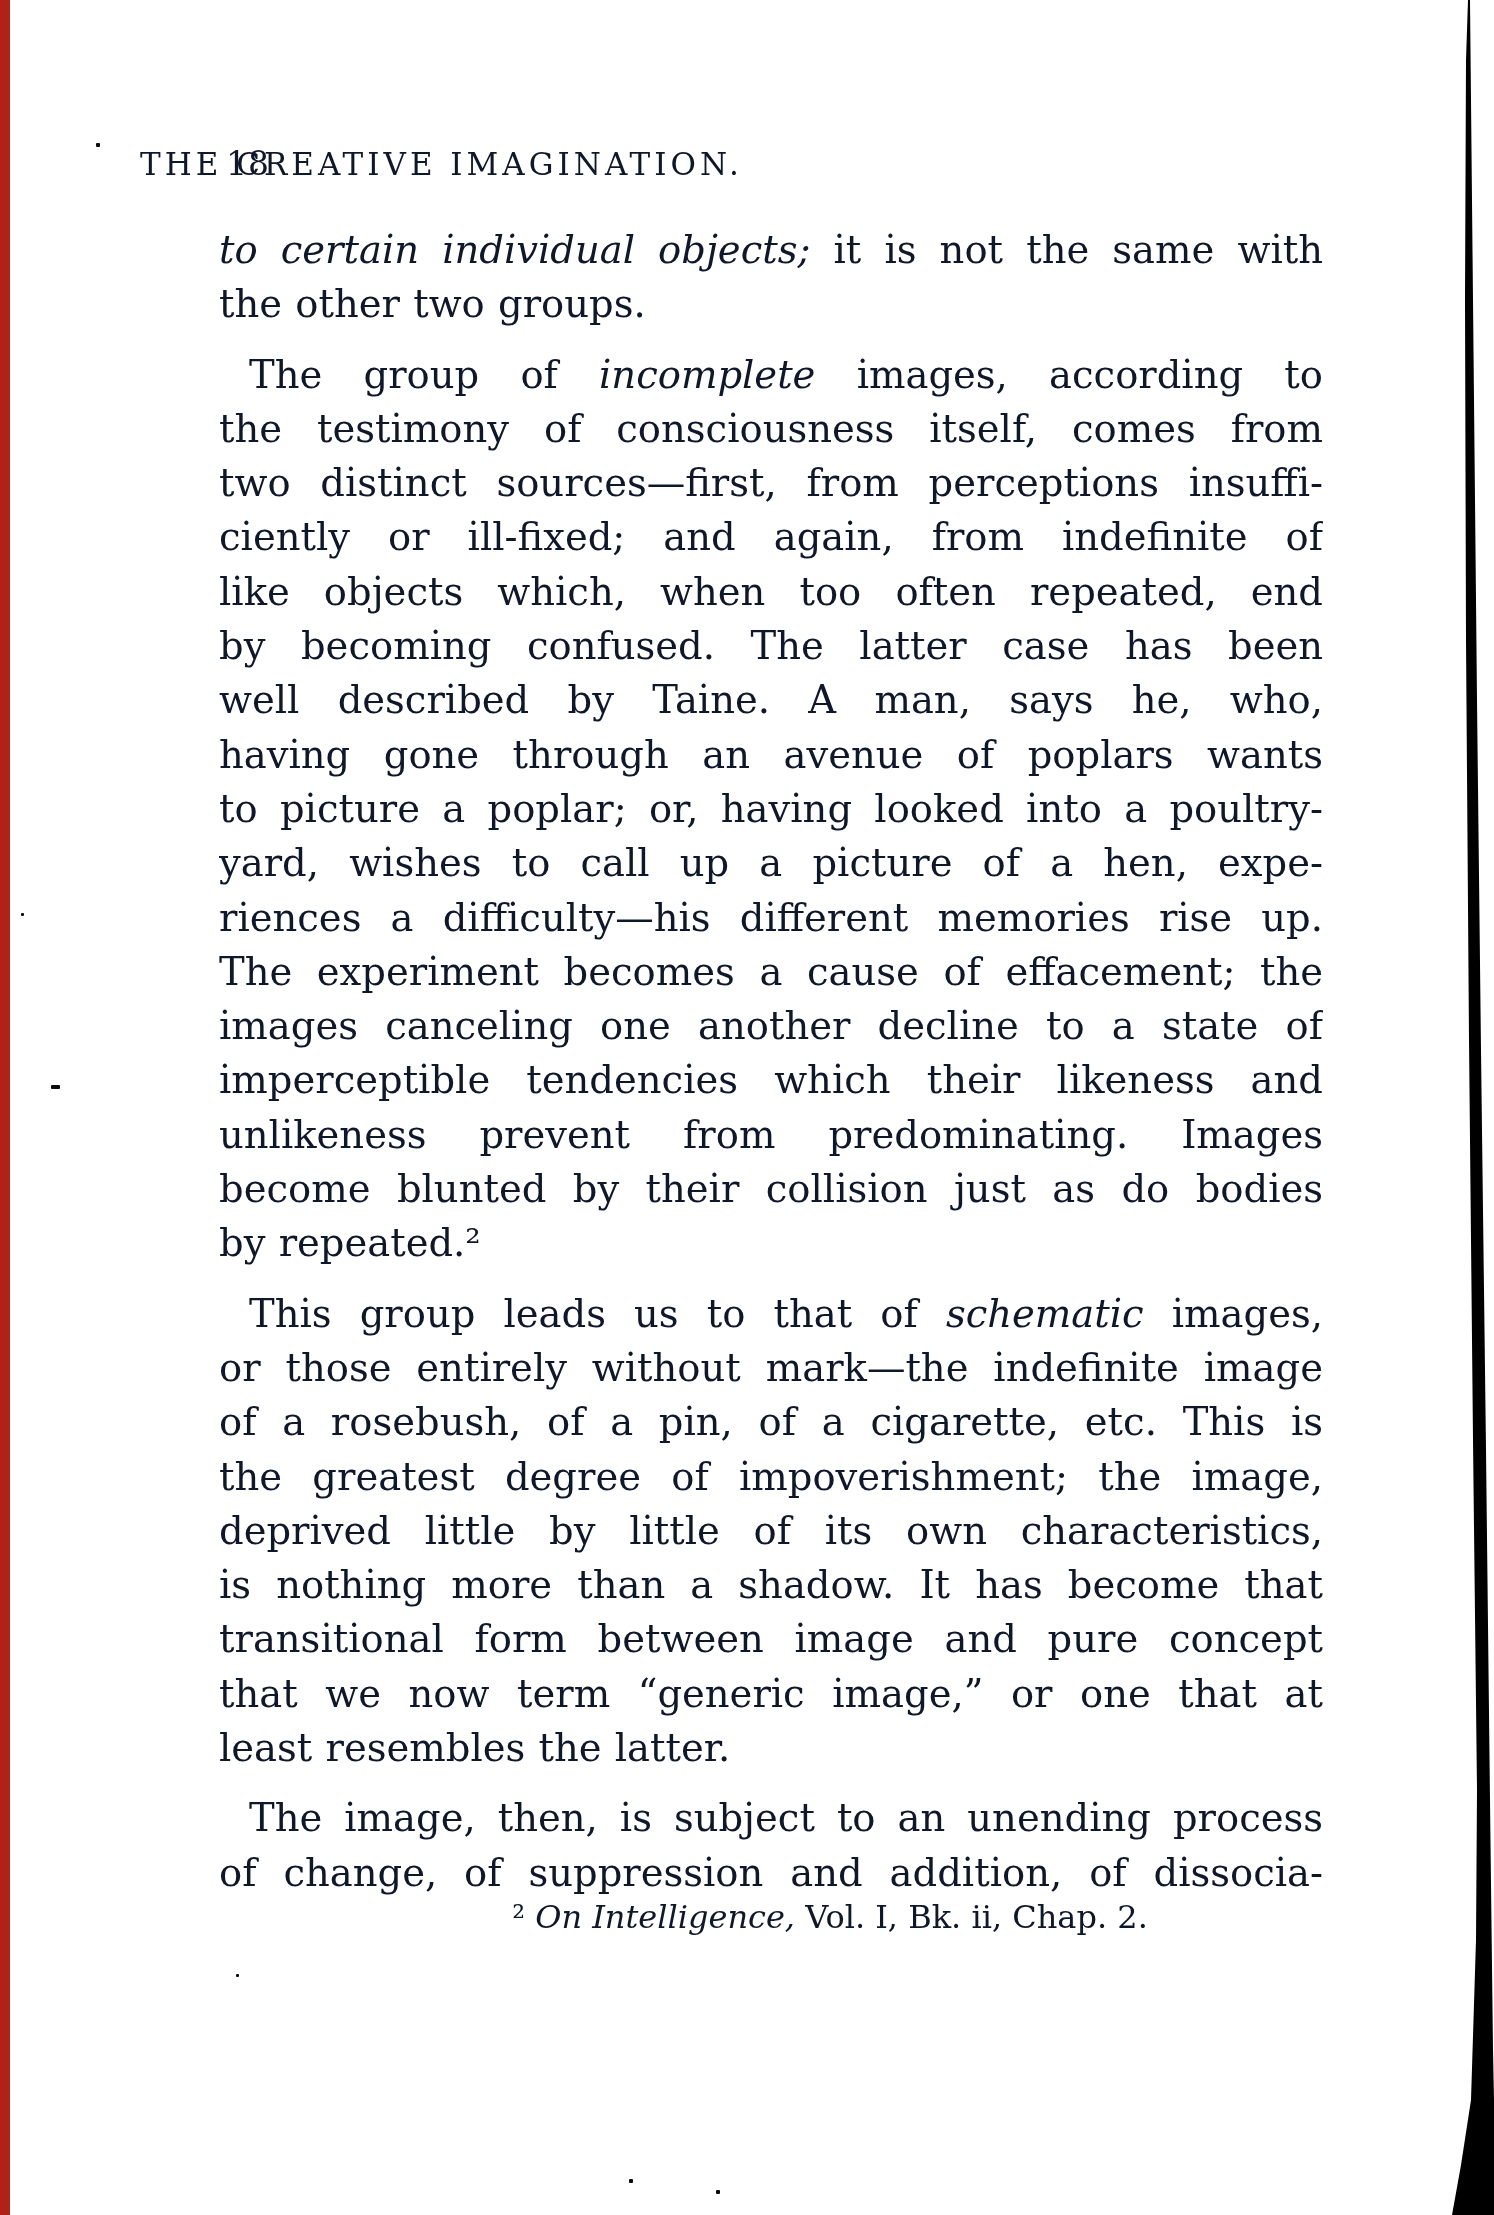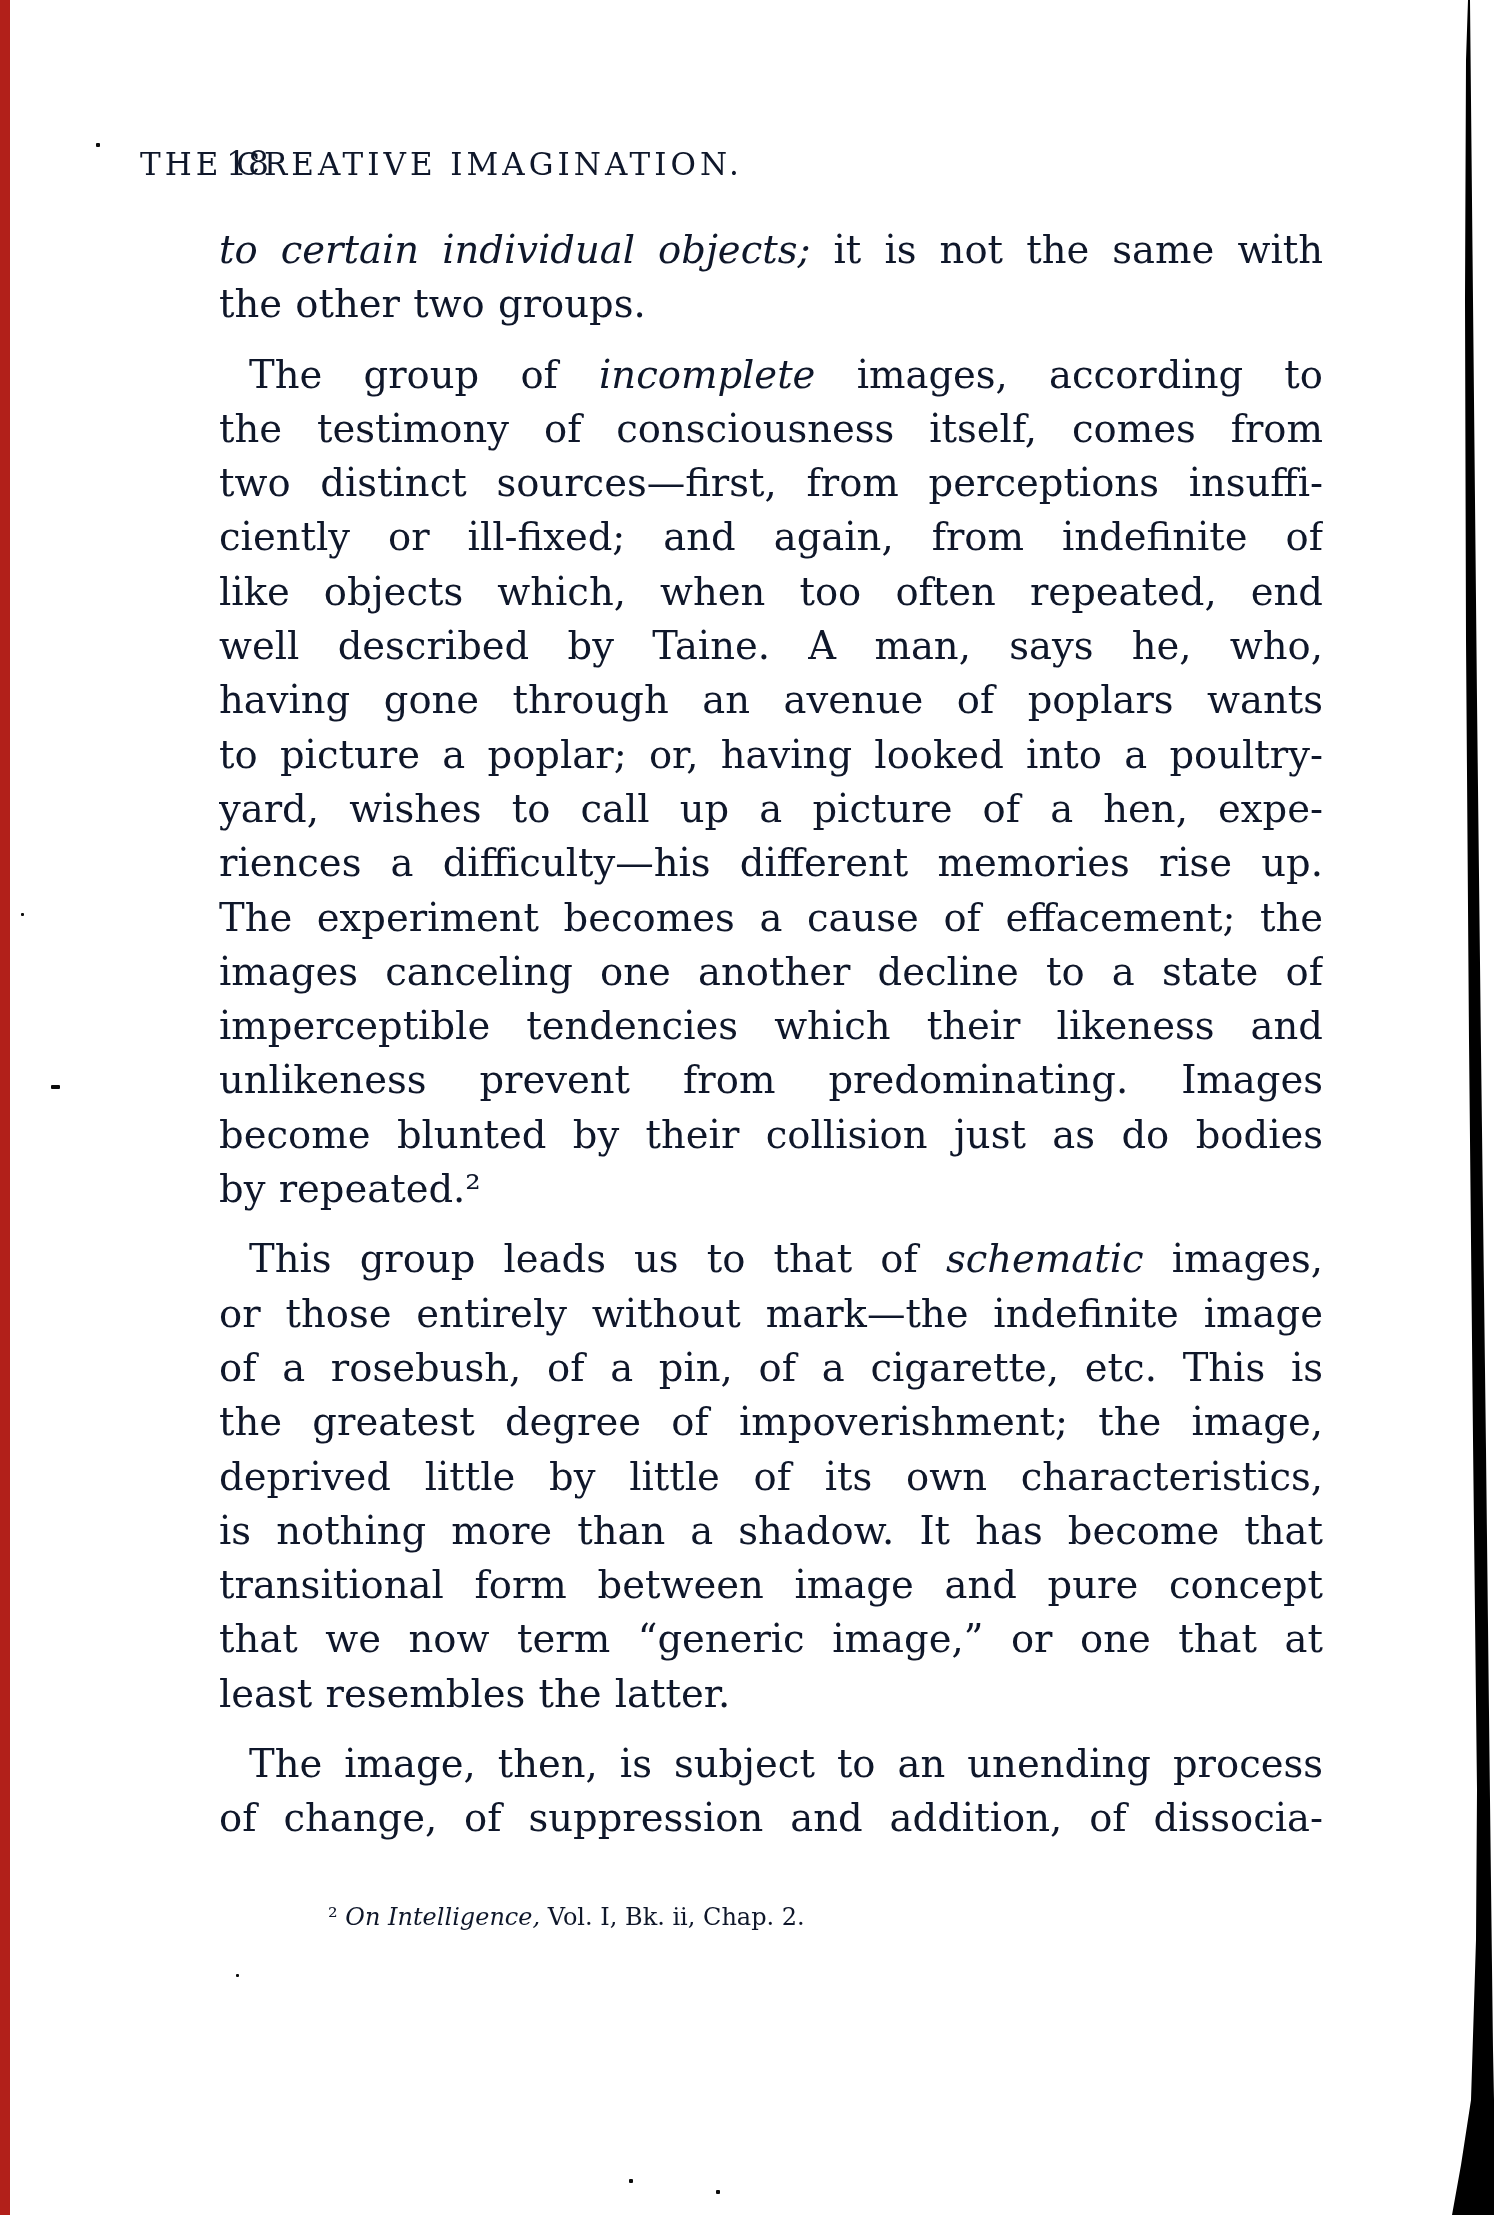--- a/index.html
+++ b/index.html
@@ -65,23 +65,24 @@
     text-align-last: justify;
   }
   .line.last { text-align-last: left; }
   .line.indent { text-indent: 30px; margin-top: 16px; }
   .line i { font-style: italic; }
   
   .footnote {
     position: absolute;
     left: 228px; top: 1896px;
     width: 1104px;
-    font-size: 24px;
+    font-size: 32px;
     line-height: 42px;
     text-indent: 100px;
+    text-align: center;
   }
   .footnote i { font-style: italic; }
 </style>
 </head>
 <body>
 
 <div class="page">
 
   <div class="red-stripe" style="background: rgb(178, 32, 26);"></div>
 
@@ -96,20 +97,21 @@
       <div class="para">
         <div class="line"><i>to certain individual objects;</i> it is not the same with</div>
         <div class="line last">the other two groups.</div>
       </div>
       <div class="para">
         <div class="line indent">The group of <i>incomplete</i> images, according to</div>
         <div class="line">the testimony of consciousness itself, comes from</div>
         <div class="line">two distinct sources—first, from perceptions insuffi-</div>
         <div class="line">ciently or ill-fixed; and again, from indefinite of</div>
         <div class="line">like objects which, when too often repeated, end</div>
+        <div class="line">by becoming confused.  The latter case has been</div>
         <div class="line">well described by Taine.  A man, says he, who,</div>
         <div class="line">having gone through an avenue of poplars wants</div>
         <div class="line">to picture a poplar; or, having looked into a poultry-</div>
         <div class="line">yard, wishes to call up a picture of a hen, expe-</div>
         <div class="line">riences a difficulty—his different memories rise up.</div>
         <div class="line">The experiment becomes a cause of effacement; the</div>
         <div class="line">images canceling one another decline to a state of</div>
         <div class="line">imperceptible tendencies which their likeness and</div>
         <div class="line">unlikeness prevent from predominating.  Images</div>
         <div class="line">become blunted by their collision just as do bodies</div>

